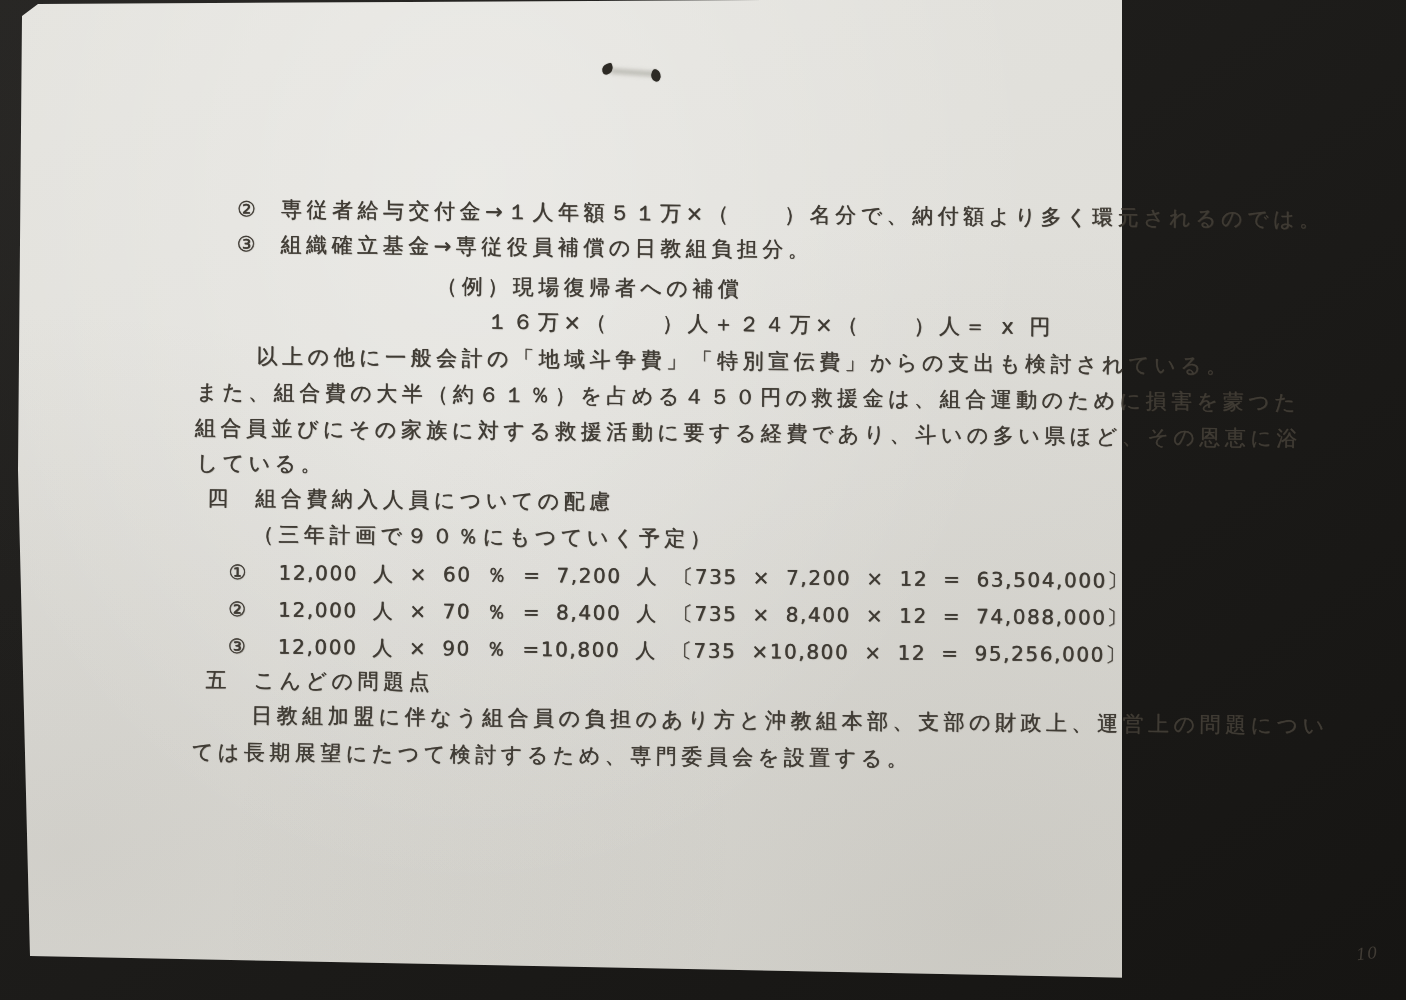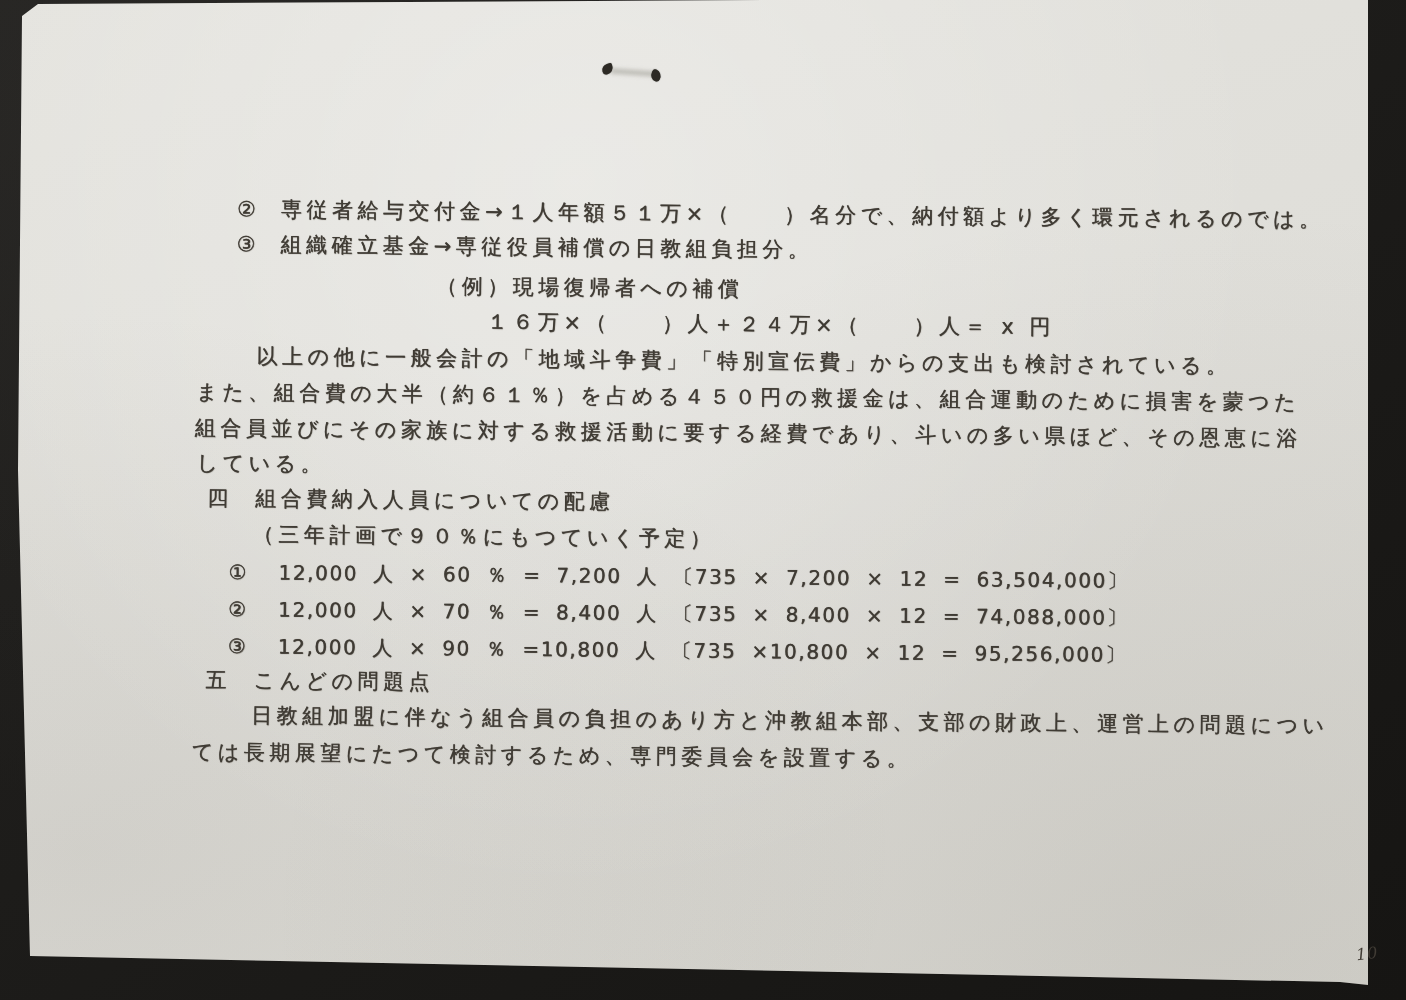--- a/index.html
+++ b/index.html
@@ -8,21 +8,21 @@
     background:#1d1c1a;
     font-family:"DejaVu Sans",sans-serif;
   }
   .stage{position:relative;width:1406px;height:1000px;
     background:
       radial-gradient(ellipse at 10% 10%, rgba(60,58,55,0.25), transparent 55%),
       linear-gradient(145deg,#232220 0%,#1b1a18 60%,#161513 100%);
   }
   
   .paper{
-    position:absolute;left:0;top:0;width:1368px;height:1000px;
+    position:absolute;left:0;top:0;width:1122px;height:1000px;
     background:
       radial-gradient(ellipse at 42% 18%, rgba(255,255,255,0.30), transparent 62%),
       radial-gradient(ellipse at 88% 92%, rgba(110,104,94,0.14), transparent 55%),
       radial-gradient(ellipse at 6% 85%, rgba(110,104,94,0.12), transparent 45%),
       linear-gradient(160deg,#e4e3de 0%,#dfdeD9 55%,#d9d8d2 100%);
     clip-path:polygon(22px 16px, 38px 4px, 780px 0px, 1406px 0px, 1406px 989px, 1340px 982px, 30px 956px, 18px 470px);
   }
   
   .paper-edge{
     position:absolute;left:30px;bottom:22px;width:1370px;height:3px;

